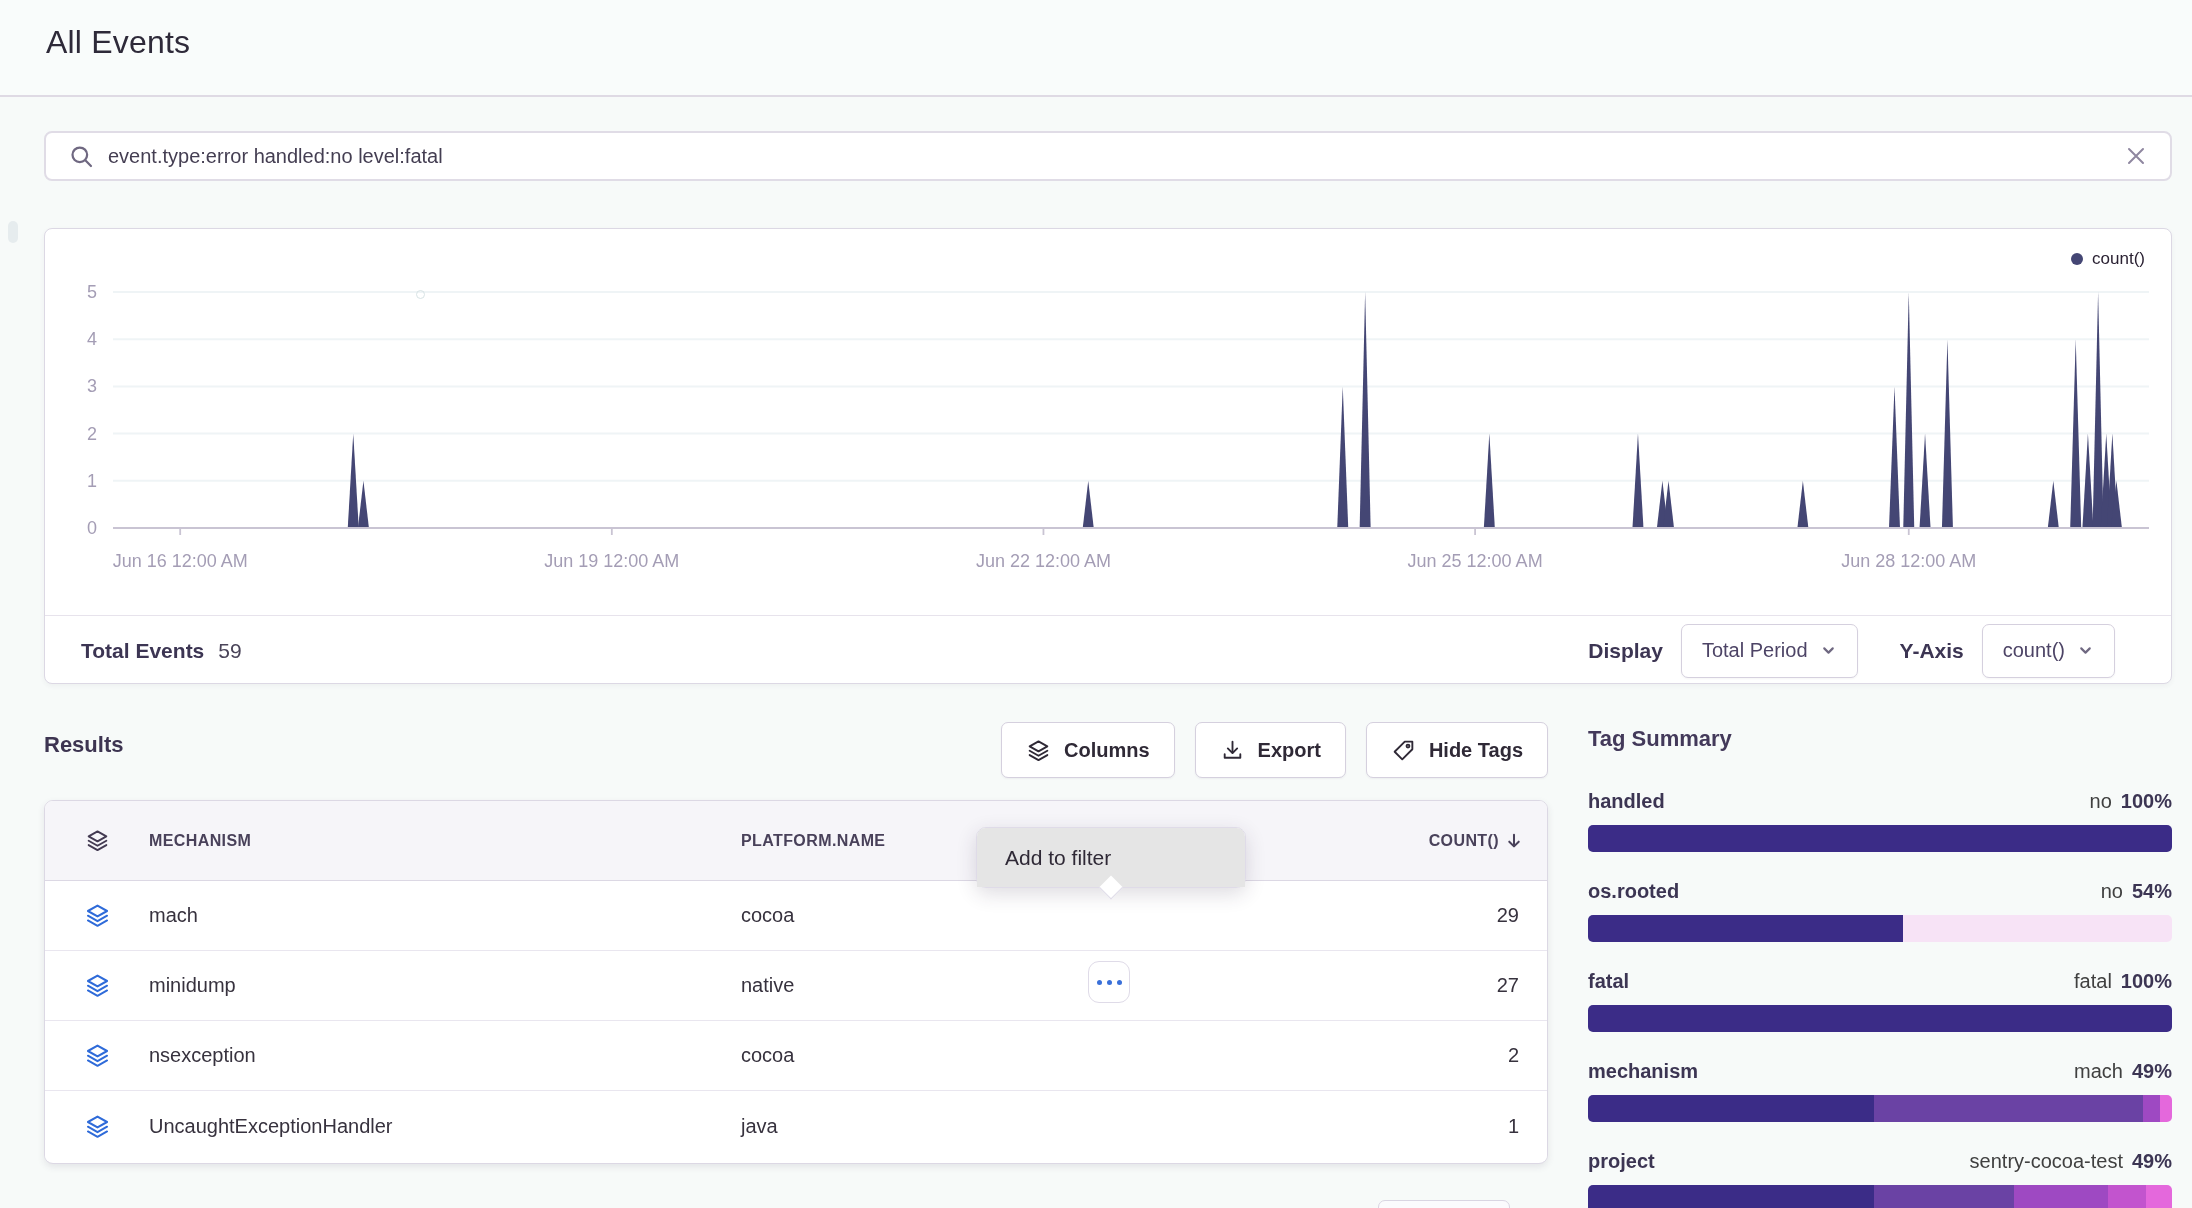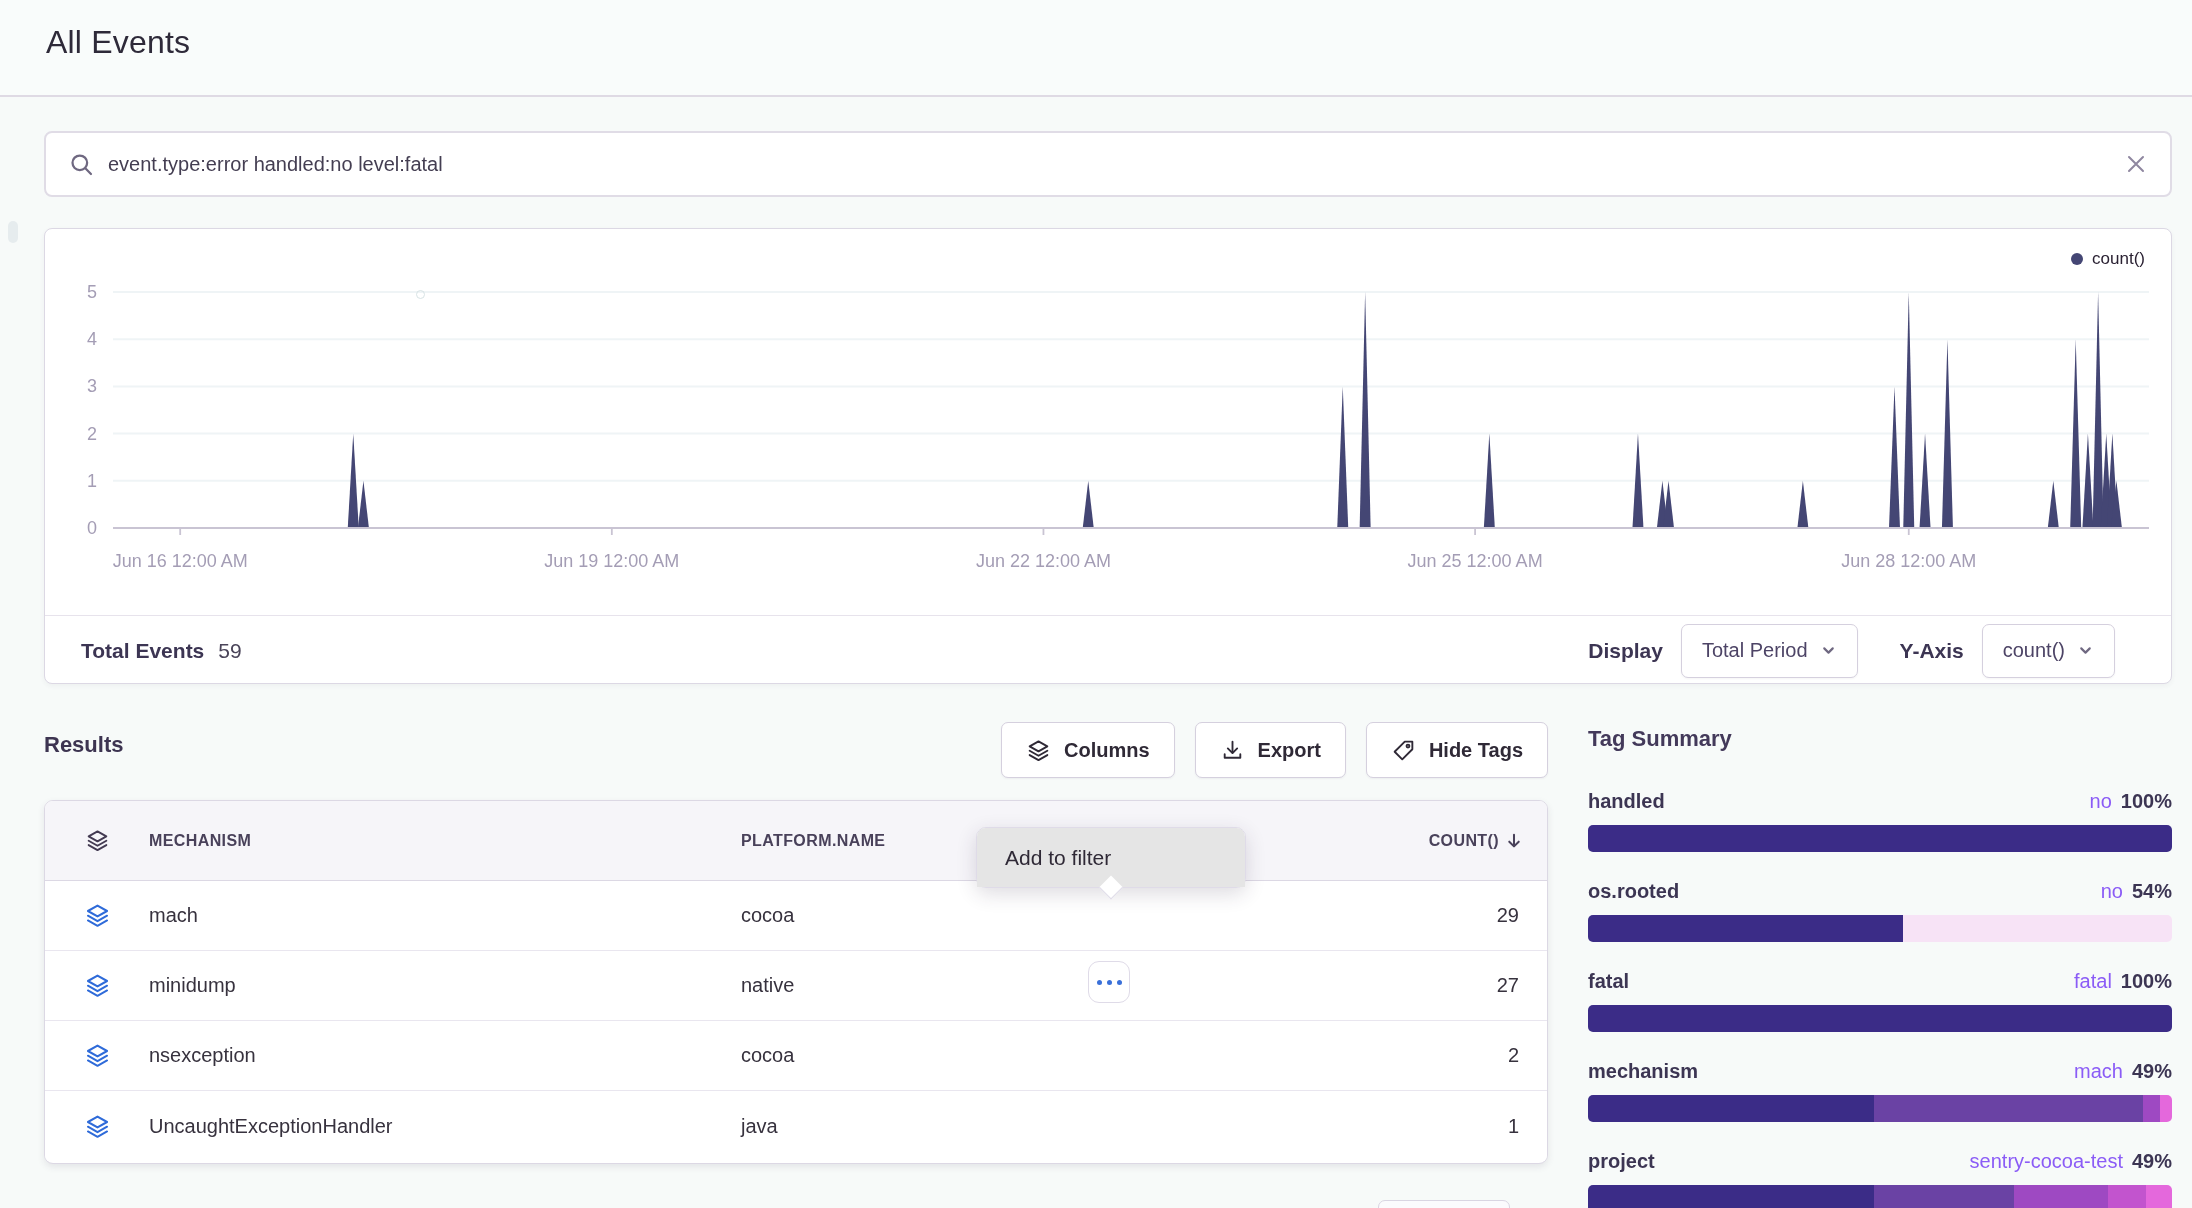--- a/index.html
+++ b/index.html
@@ -18,21 +18,21 @@
     position:absolute; left:0; top:0; width:2192px; height:97px;
     background:#F9FCFB; border-bottom:2px solid #DFDAE4;
   }
   .page-title {
     position:absolute; left:46px; top:24px;
     font-size:32px; font-weight:500; color:#2E2A39; letter-spacing:.2px;
   }
 
   
   .search-bar {
-    position:absolute; left:44px; top:131px; width:2128px; height:66px;
+    position:absolute; left:44px; top:131px; width:2128px; height:50px;
     background:#fff; border:2px solid #E0DCE6; border-radius:8px;
     display:flex; align-items:center; padding:0 22px;
   }
   .search-bar .sicon { width:27px; height:27px; color:#6F6881; flex:0 0 auto; }
   .search-query { margin-left:13px; font-size:20px; color:#44405366; color:#443E52; flex:1 1 auto; white-space:nowrap; overflow:hidden; }
   .search-bar .xicon { width:24px; height:24px; color:#8F87A0; flex:0 0 auto; cursor:pointer; }
 
   .panel-handle {
     position:absolute; left:8px; top:221px; width:10px; height:22px;
     border-radius:5px; background:#E6ECEE;
@@ -119,21 +119,21 @@
   .count-head { display:flex; justify-content:flex-end; align-items:center; gap:6px; padding-right:24px; }
   .count-head svg { width:18px; height:18px; color:#49415A; }
 
   
   .tag-summary { position:absolute; left:1588px; top:726px; width:584px; }
   .tag-heading { font-size:22px; font-weight:700; color:#43395A; margin-bottom:38px; }
   .tag-section { margin-bottom:28px; }
   .tag-label-row { display:flex; justify-content:space-between; align-items:baseline; margin-bottom:12px; }
   .tag-name { font-size:20px; font-weight:700; color:#3C3553; }
   .tag-right { font-size:20px; }
-  .tag-value { color:#8b5cf6; margin-right:9px; }
+  .tag-value { color:#404040; margin-right:9px; }
   .tag-pct { font-weight:700; color:#3C3553; }
   .tag-bar { height:27px; border-radius:5px; overflow:hidden; display:flex; cursor:pointer; }
   .tag-seg { height:100%; }
 
   
   .context-menu {
     position:absolute; left:976px; top:827px; width:270px;
     background:#fff; border:1.5px solid #DFDBE8; border-radius:10px;
     box-shadow:0 6px 20px rgba(50,40,70,.16);
     z-index:30;

